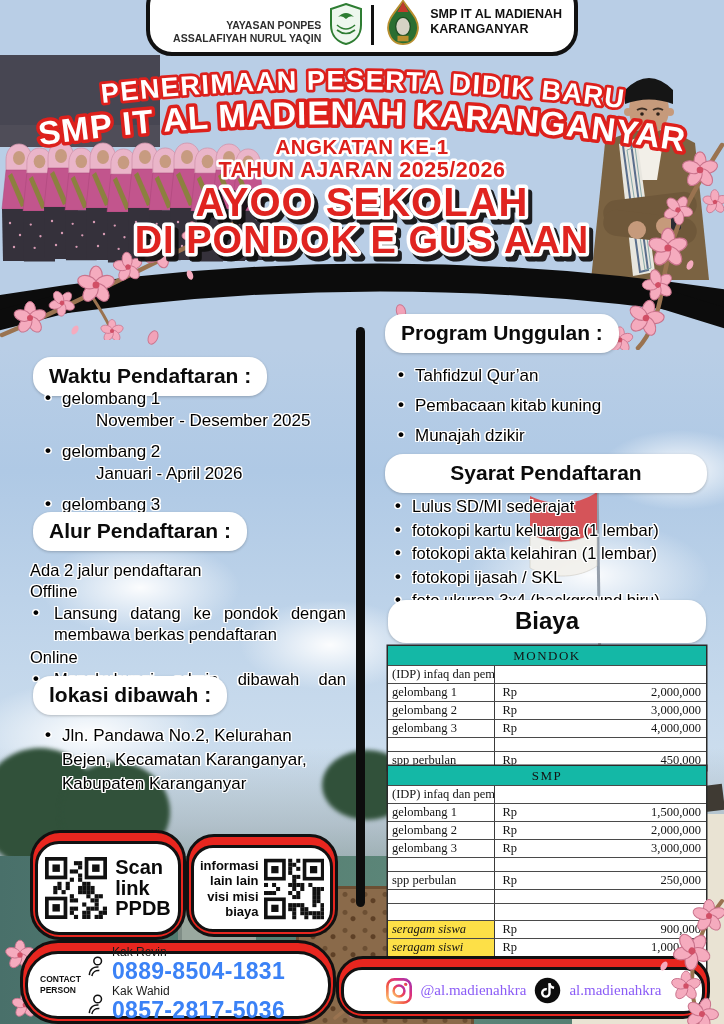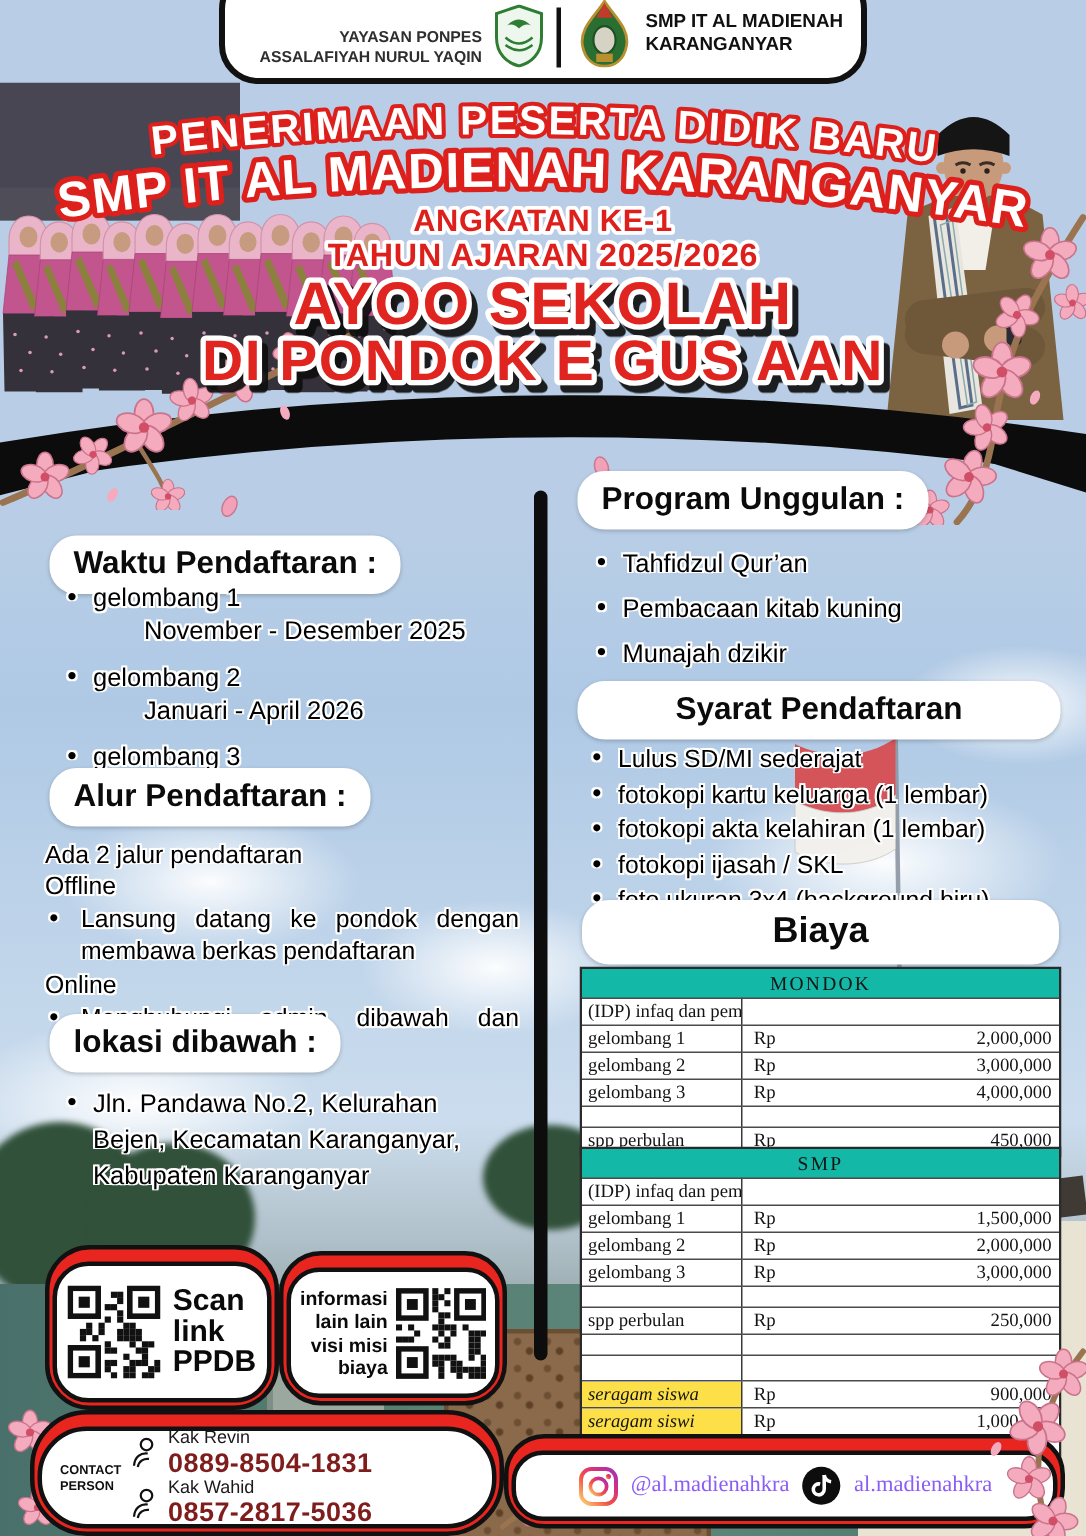--- a/index.html
+++ b/index.html
@@ -65,21 +65,21 @@
   .qr1 .lbl{font-weight:bold;font-size:20px;line-height:1.03;color:#0a0a0a;}
   .qr2{left:186px;top:834px;width:146px;height:97px;border-radius:28px;}
   .qr2 .inner{border-radius:22px;display:flex;align-items:center;justify-content:center;gap:5px;padding:0 6px;}
   .qr2 .lbl{font-weight:bold;font-size:13px;line-height:1.18;color:#0a0a0a;text-align:right;}
   .contact-box{left:20px;top:940px;width:310px;height:78px;border-radius:38px;}
   .contact-box .inner{border-radius:33px;}
   .contact-label{position:absolute;left:12px;top:50%;transform:translateY(-50%);font-size:8.5px;font-weight:bold;line-height:1.25;color:#101010;}
   .contact-rows{position:absolute;left:58px;top:0;bottom:0;right:4px;display:flex;flex-direction:column;justify-content:center;gap:0px;}
   .contact-row{display:flex;align-items:center;gap:6px;}
   .c-name{font-size:12px;color:#1a1a1a;line-height:1.1;}
-  .c-phone{font-size:18px;font-weight:bold;color:#7f1d1d;line-height:1.12;letter-spacing:.3px;}
+  .c-phone{font-size:23px;font-weight:bold;color:#3b82f6;line-height:1.12;letter-spacing:.3px;}
   .social-bar{left:336px;top:956px;width:368px;height:57px;border-radius:27px;}
   .social-bar .inner{border-radius:21px;display:flex;align-items:center;justify-content:center;gap:8px;font-family:"Liberation Serif",serif;font-size:15px;color:#8b5cf6;}
   .z6{z-index:6}.z7{z-index:7}.z8{z-index:8}.z9{z-index:9}.z12{z-index:12}.z35{z-index:35}
   .petal{position:absolute;width:8px;height:13px;background:#f2a2b8;border:1px solid #cb7790;border-radius:50%;z-index:14;}
 </style>
 </head>
 <body>
 
 <div class="poster">
 

